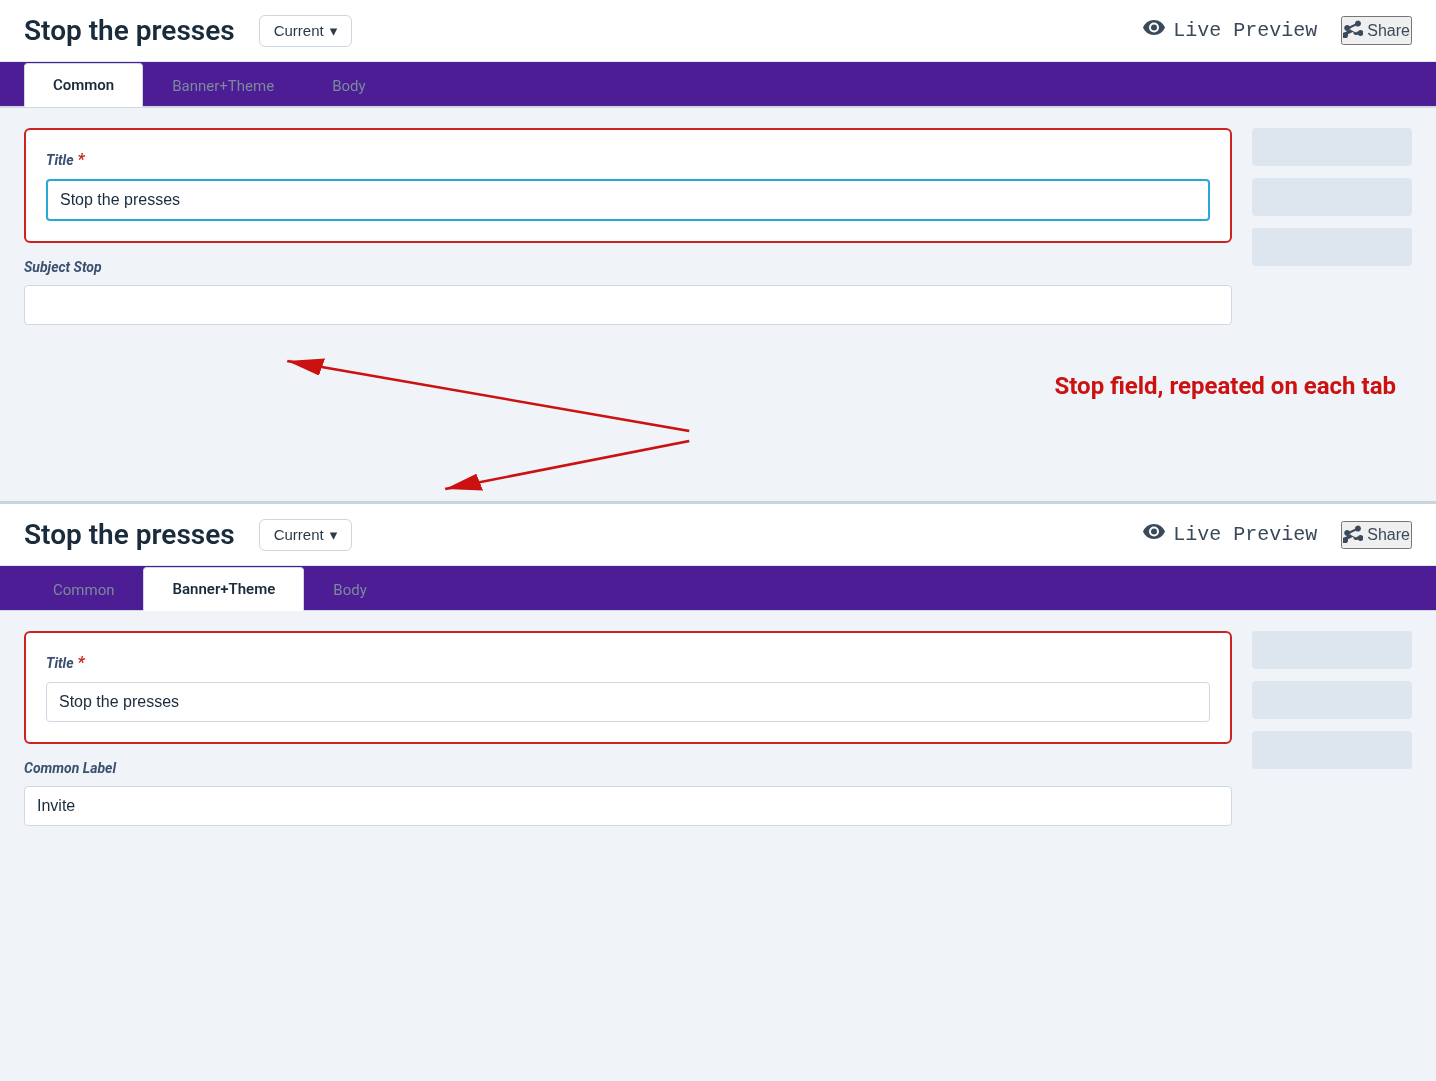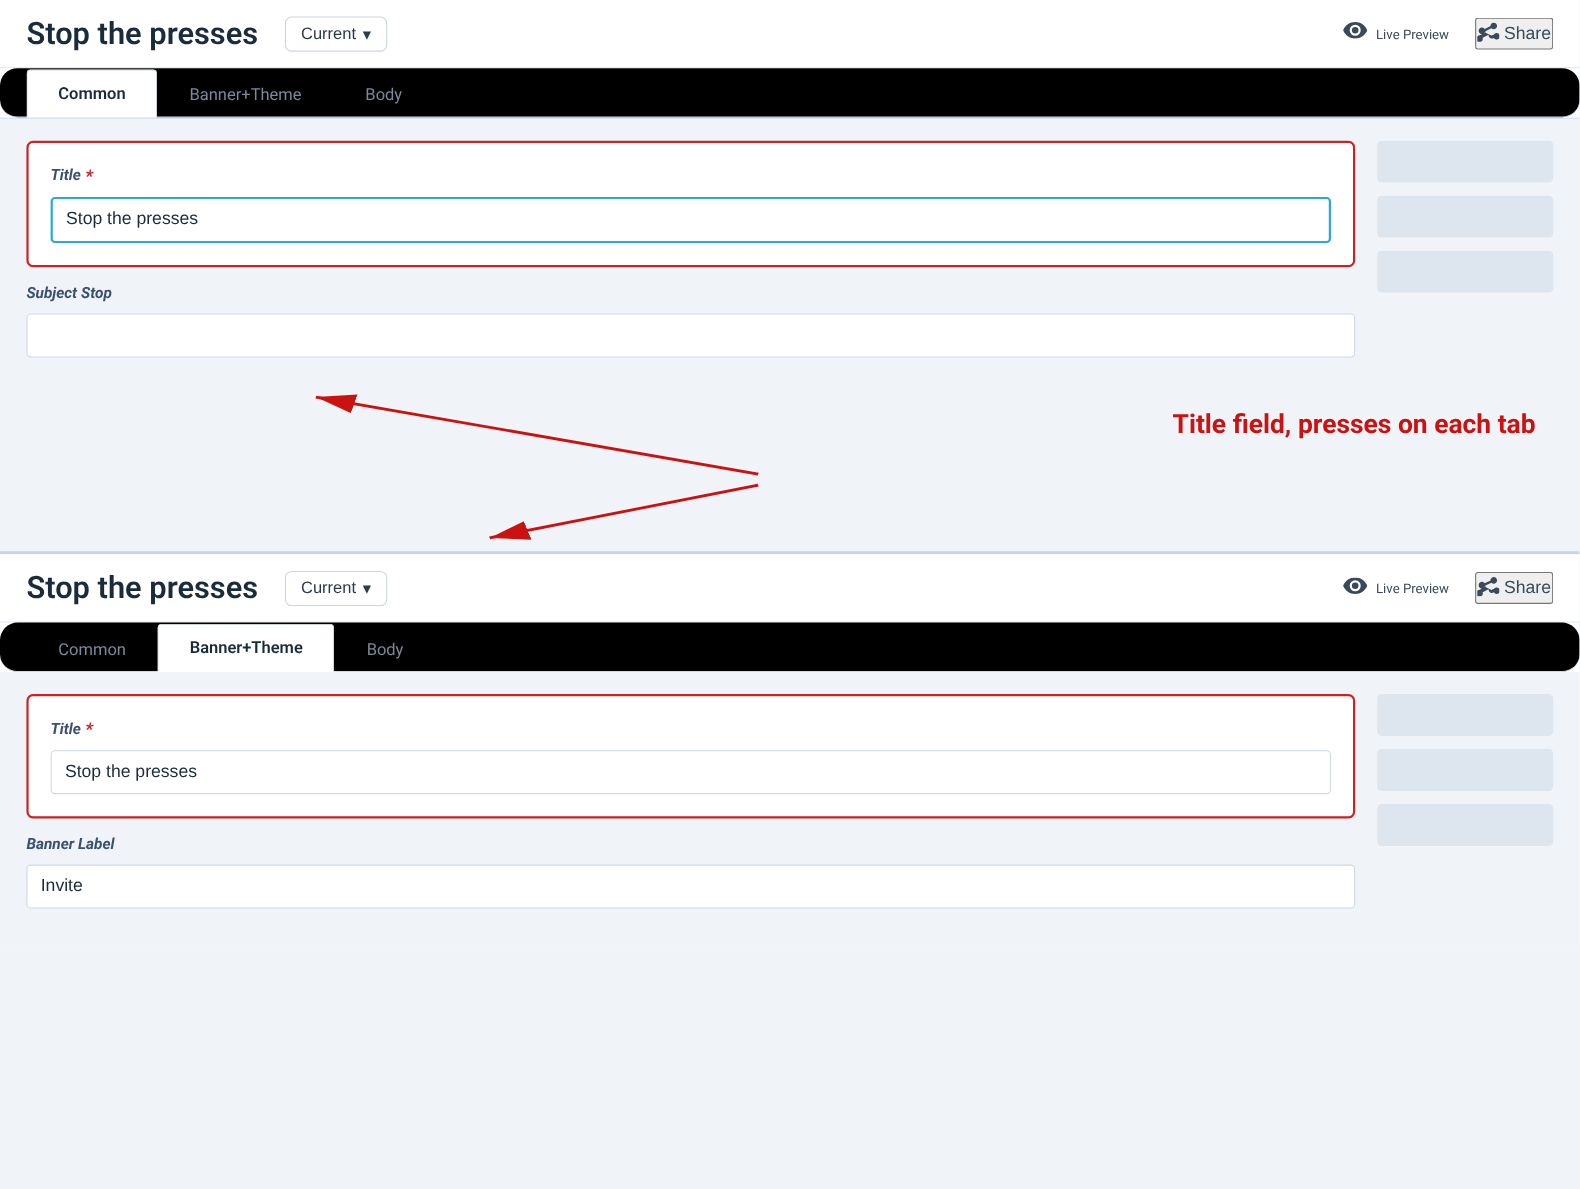--- a/index.html
+++ b/index.html
@@ -51,43 +51,43 @@
       margin-left: auto;
       display: flex;
       align-items: center;
       gap: 24px;
     }
 
     .live-preview-btn {
       display: flex;
       align-items: center;
       gap: 8px;
-      font-size: 12px;
+      font-size: 20px;
       color: #3a4a5a;
       cursor: pointer;
       text-decoration: none;
+      font-family: Liberation Mono, monospace;
     }
 
     .share-btn {
       display: flex;
       align-items: center;
       gap: 4px;
       font-size: 16px;
       color: #3a4a5a;
       cursor: pointer;
     }
 
     
     .tabs {
       display: flex;
       align-items: flex-end;
       padding: 0 24px;
-      background: #000000;
+      background: #4c1d95;
       border-bottom: 1px solid #d0d8e4;
-      border-radius: 16px;
     }
 
     .tab {
       padding: 12px 28px;
       font-size: 15px;
       color: #7a8a9a;
       cursor: pointer;
       border-top: 1px solid transparent;
       border-left: 1px solid transparent;
       border-right: 1px solid transparent;
@@ -236,21 +236,21 @@
   <div style="width:160px; display:flex; flex-direction:column; gap:8px; padding-top:0;">
     <div style="background:#dde5ee; border-radius:4px; height:38px; margin-bottom:4px;"></div>
     <div style="background:#dde5ee; border-radius:4px; height:38px; margin-bottom:4px;"></div>
     <div style="background:#dde5ee; border-radius:4px; height:38px;"></div>
   </div>
 </div>
 
 <div style="position:relative; height:160px; background:#f0f4f8; padding: 0 24px;">
 
   <div class="annotation-text">
-    <span style="color:#cc1111; font-size:24px; font-weight:700;">Title field, presses on each tab</span>
+    <span style="color:#cc1111; font-size:24px; font-weight:700;">Stop field, repeated on each tab</span>
   </div>
 
   <svg style="position:absolute; left:0; top:0; width:100%; height:100%; pointer-events:none;" viewBox="0 0 1000 160" preserveAspectRatio="none">
 
     <defs>
       <marker id="arrowhead1" markerWidth="10" markerHeight="7" refX="10" refY="3.5" orient="auto">
         <polygon points="0 0, 10 3.5, 0 7" fill="#cc1111"></polygon>
       </marker>
     </defs>
 
@@ -308,21 +308,21 @@
       <div class="form-card">
         <div class="field-label">
           <span>Title</span>
           <span class="required-star">*</span>
         </div>
         <input class="text-input inactive" type="text" value="Stop the presses" style="">
       </div>
 
       <div style="padding: 0 0 16px 0;">
         <div class="field-label">
-          <span>Banner Label</span>
+          <span>Common Label</span>
         </div>
         <input class="text-input inactive" type="text" value="Invite" style="">
       </div>
 
     </div>
 
     <div style="width:160px; display:flex; flex-direction:column; gap:8px;">
       <div style="background:#dde5ee; border-radius:4px; height:38px; margin-bottom:4px;"></div>
       <div style="background:#dde5ee; border-radius:4px; height:38px; margin-bottom:4px;"></div>
       <div style="background:#dde5ee; border-radius:4px; height:38px;"></div>

